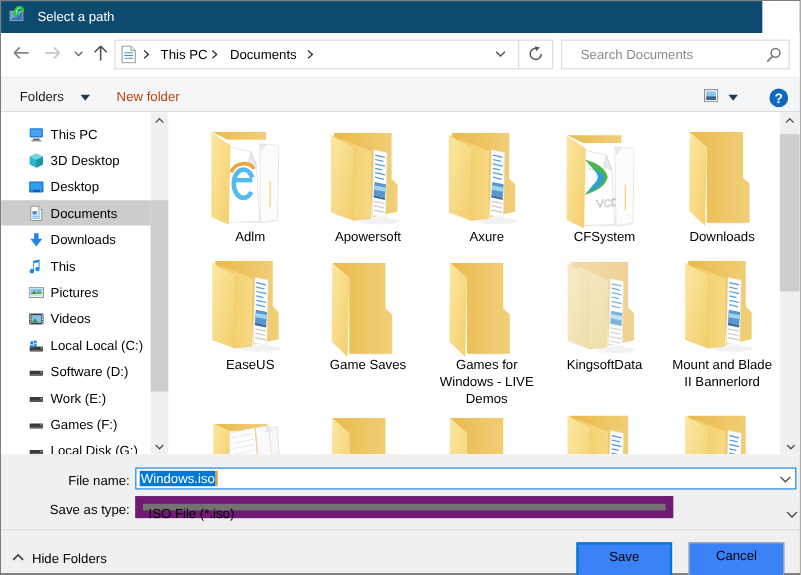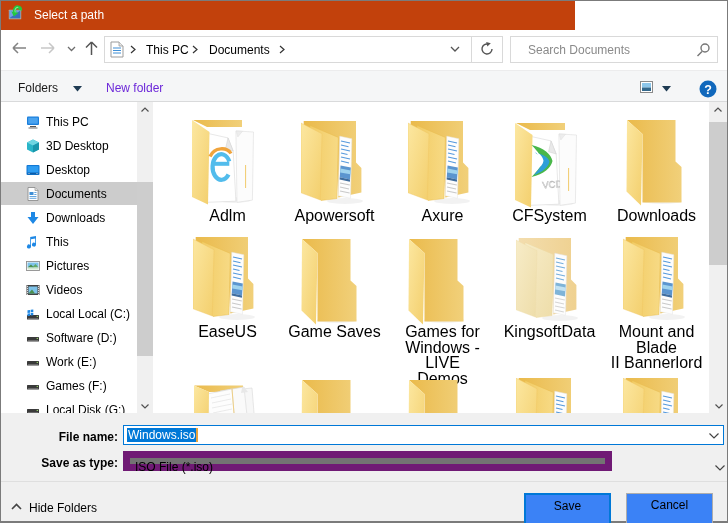--- a/index.html
+++ b/index.html
@@ -2,38 +2,38 @@
 <html><head>
 <meta charset="utf-8">
 <style>
 * { margin:0; padding:0; box-sizing:border-box; }
 html,body { width:728px; height:523px; overflow:hidden; }
 body { font-family:"Liberation Sans", sans-serif; font-size:12px; color:#000; position:relative; background:#fff; }
 .abs { position:absolute; }
 
 #frame { position:absolute; left:0; top:0; width:728px; height:523px; border:1px solid #7b7b7b; border-bottom:2px solid #7b7b7b; }
 
-#titlebar { position:absolute; left:1px; top:1px; width:574px; height:29px; background:#c2410c; }
+#titlebar { position:absolute; left:1px; top:1px; width:692px; height:29px; background:#0c4a6e; }
 #title-text { position:absolute; left:33px; top:7px; color:#fff; font-size:12px; }
 
 #navrow { position:absolute; left:1px; top:30px; width:726px; height:40px; background:#fff; }
 .navbox { position:absolute; background:#fff; border:1px solid #d9d9d9; }
 
 #toolbar { position:absolute; left:1px; top:70px; width:726px; height:32px; background:#f5f6f7; border-top:1px solid #ececed; border-bottom:1px solid #d9dadb; }
 
 #content { position:absolute; left:1px; top:102px; width:726px; height:311px; background:#fff; overflow:hidden; }
 .siderow { position:absolute; left:0; width:137px; height:24px; }
 .siderow .lbl { position:absolute; left:45px; top:5px; font-size:12px; white-space:nowrap; }
 .siderow .ic { position:absolute; left:25px; top:5px; width:14px; height:14px; }
 .scroll { position:absolute; background:#f0f0f0; }
 .thumb { position:absolute; background:#cdcdcd; }
-.cell-label { position:absolute; width:107px; text-align:center; font-size:16px; line-height:15.5px; }
+.cell-label { position:absolute; width:107px; text-align:center; font-size:12px; line-height:15.5px; }
 
 #bottom { position:absolute; left:1px; top:413px; width:726px; height:108px; background:#f0f0f0; }
-.flabel { position:absolute; font-size:12px; text-align:right;font-weight:bold; }
+.flabel { position:absolute; font-size:12px; text-align:right; }
 #fninput { position:absolute; left:122px; top:12px; width:601px; height:20px; background:#fff; border:1px solid #0078d7; }
 #fntype { position:absolute; left:122px; top:38px; width:489px; height:20px; background:#737373; border:7px solid #701a75; }
 .btn { position:absolute; height:36px; width:87px; background:#3b82f6; font-size:12px; text-align:center; line-height:22px; }
 svg { display:block; }
 </style>
 </head>
 <body>
 <svg width="0" height="0" style="position:absolute">
 <defs>
 <linearGradient id="gBody" x1="0" y1="0" x2="1" y2="0">
@@ -215,21 +215,21 @@
     <circle cx="9" cy="6" r="4" stroke="#767676" stroke-width="1.4" fill="none"></circle>
     <line x1="6" y1="9.5" x2="1.5" y2="14" stroke="#767676" stroke-width="1.5"></line>
   </svg>
 </div>
 
 <div id="toolbar">
   <span class="abs" style="left:17px;top:10px;color:#1a1a1a">Folders</span>
   <svg class="abs" style="left:72px;top:15px" width="9" height="6" viewBox="0 0 9 6">
       <polygon points="0,0 9,0 4.5,5.5" fill="#1f3b53"></polygon>
     </svg>
-  <span class="abs" style="left:105px;top:10px;color:#6d28d9">New folder</span>
+  <span class="abs" style="left:105px;top:10px;color:#c2410c">New folder</span>
 
   <svg class="abs" style="left:639px;top:10px" width="13" height="12" viewBox="0 0 13 12">
     <rect x="0.5" y="0.5" width="12" height="11" fill="#fff" stroke="#8a8a8a"></rect>
     <rect x="2" y="2" width="9" height="4.5" fill="#8cc6ea"></rect>
     <rect x="2" y="6.5" width="9" height="3.5" fill="#33688c"></rect>
   </svg>
   <svg class="abs" style="left:661px;top:15px" width="9" height="6" viewBox="0 0 9 6">
       <polygon points="0,0 9,0 4.5,5.5" fill="#1f3b53"></polygon>
     </svg>
 

